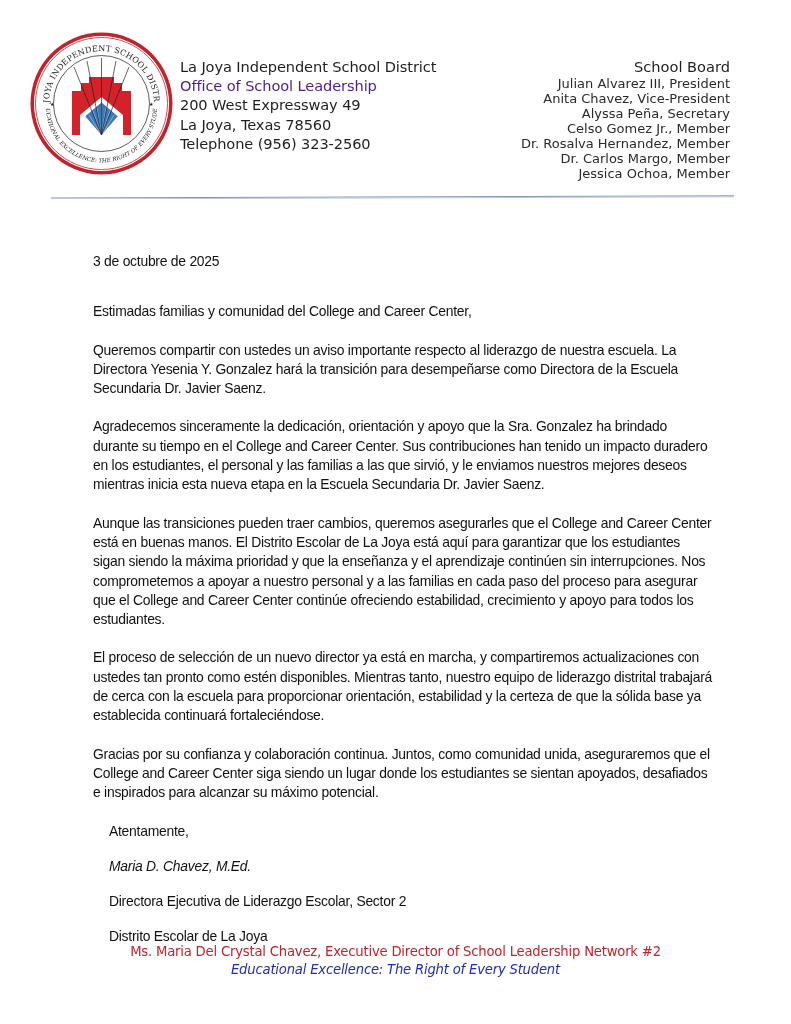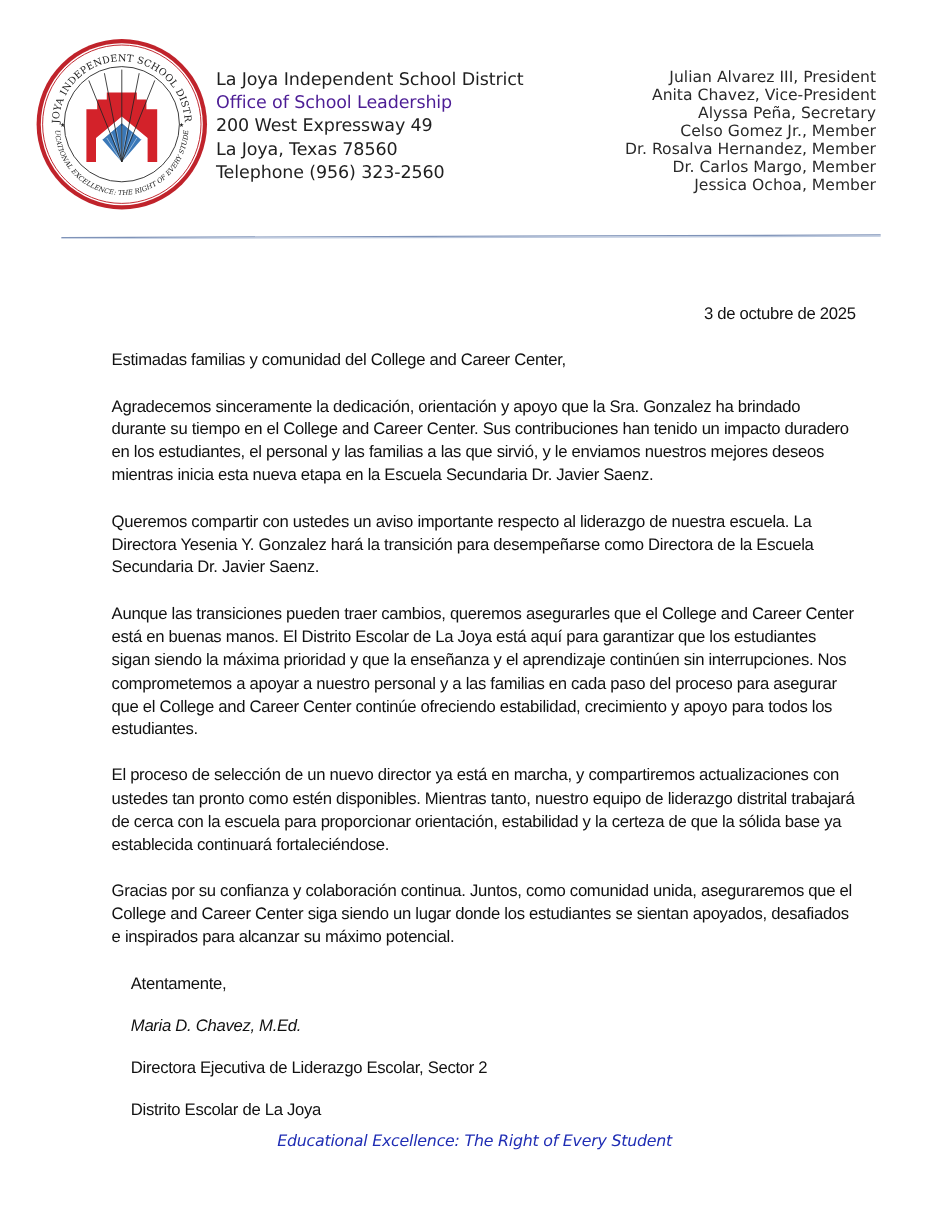--- a/index.html
+++ b/index.html
@@ -11,21 +11,21 @@
   .district-block .office { color: #4c1d95; }
 
   .board-block { position: absolute; right: 61px; top: 57px; text-align: right; font-family: "DejaVu Sans", sans-serif; }
   .board-block .board-title { font-size: 14.6px; line-height: 19px; color: #1f1f1f; }
   .board-block .member { font-size: 13px; line-height: 15px; color: #2a2a2a; }
 
   .rule { position: absolute; left: 51px; top: 195px; width: 683px; height: 4px; }
 
   .letter { position: absolute; left: 93px; top: 252px; width: 620px; font-family: "Liberation Sans", sans-serif; font-size: 13.9px; line-height: 19.3px; color: #111; letter-spacing: -0.25px; }
   .letter p { margin: 0 0 19px 0; }
-  .letter .date { margin-bottom: 19px; text-align: right; }
+  .letter .date { margin-bottom: 31px; }
   .letter .sig { margin: 16px; }
   .letter .sig-name { font-style: italic; }
 
   .footer { position: absolute; left: 0; top: 943px; width: 791px; text-align: center; font-family: "DejaVu Sans", sans-serif; }
   .footer .f1 { font-size: 13.2px; line-height: 18px; color: #c0232b; letter-spacing: -0.2px; }
   .footer .f2 { font-size: 13.2px; line-height: 18px; color: #1f2db4; font-style: italic; letter-spacing: -0.2px; }
 </style>
 </head>
 <body>
 
@@ -74,45 +74,47 @@
 
 <div class="district-block">
   <div>La Joya Independent School District</div>
   <div class="office">Office of School Leadership</div>
   <div>200 West Expressway 49</div>
   <div>La Joya, Texas 78560</div>
   <div>Telephone (956) 323-2560</div>
 </div>
 
 <div class="board-block">
+  <div class="board-title">School Board</div>
   <div class="member">Julian Alvarez III, President</div>
   <div class="member">Anita Chavez, Vice-President</div>
   <div class="member">Alyssa Peña, Secretary</div>
   <div class="member">Celso Gomez Jr., Member</div>
   <div class="member">Dr. Rosalva Hernandez, Member</div>
   <div class="member">Dr. Carlos Margo, Member</div>
   <div class="member">Jessica Ochoa, Member</div>
 </div>
 
 <svg class="rule" width="683" height="4" viewBox="0 0 683 4">
   <line x1="0" y1="3" x2="683" y2="0.8" stroke="#7f93b8" stroke-width="1"></line>
   <line x1="0" y1="4" x2="683" y2="1.8" stroke="#b9c6dc" stroke-width="1"></line>
 </svg>
 
 <div class="letter">
   <p class="date">3 de octubre de 2025</p>
   <p>Estimadas familias y comunidad del College and Career Center,</p>
+  <p>Queremos compartir con ustedes un aviso importante respecto al liderazgo de nuestra escuela. La Directora Yesenia Y. Gonzalez hará la transición para desempeñarse como Directora de la Escuela Secundaria Dr. Javier Saenz.</p>
   <p>Agradecemos sinceramente la dedicación, orientación y apoyo que la Sra. Gonzalez ha brindado durante su tiempo en el College and Career Center. Sus contribuciones han tenido un impacto duradero en los estudiantes, el personal y las familias a las que sirvió, y le enviamos nuestros mejores deseos mientras inicia esta nueva etapa en la Escuela Secundaria Dr. Javier Saenz.</p>
-  <p>Queremos compartir con ustedes un aviso importante respecto al liderazgo de nuestra escuela. La Directora Yesenia Y. Gonzalez hará la transición para desempeñarse como Directora de la Escuela Secundaria Dr. Javier Saenz.</p>
   <p>Aunque las transiciones pueden traer cambios, queremos asegurarles que el College and Career Center está en buenas manos. El Distrito Escolar de La Joya está aquí para garantizar que los estudiantes sigan siendo la máxima prioridad y que la enseñanza y el aprendizaje continúen sin interrupciones. Nos comprometemos a apoyar a nuestro personal y a las familias en cada paso del proceso para asegurar que el College and Career Center continúe ofreciendo estabilidad, crecimiento y apoyo para todos los estudiantes.</p>
   <p>El proceso de selección de un nuevo director ya está en marcha, y compartiremos actualizaciones con ustedes tan pronto como estén disponibles. Mientras tanto, nuestro equipo de liderazgo distrital trabajará de cerca con la escuela para proporcionar orientación, estabilidad y la certeza de que la sólida base ya establecida continuará fortaleciéndose.</p>
   <p>Gracias por su confianza y colaboración continua. Juntos, como comunidad unida, aseguraremos que el College and Career Center siga siendo un lugar donde los estudiantes se sientan apoyados, desafiados e inspirados para alcanzar su máximo potencial.</p>
   <div>
     <p class="sig">Atentamente,</p>
     <p class="sig sig-name">Maria D. Chavez, M.Ed.</p>
     <p class="sig">Directora Ejecutiva de Liderazgo Escolar, Sector 2</p>
     <p class="sig">Distrito Escolar de La Joya</p>
   </div>
 </div>
 
 <div class="footer">
+  <div class="f1">Ms. Maria Del Crystal Chavez, Executive Director of School Leadership Network #2</div>
   <div class="f2">Educational Excellence: The Right of Every Student</div>
 </div>
 
 </body></html>

